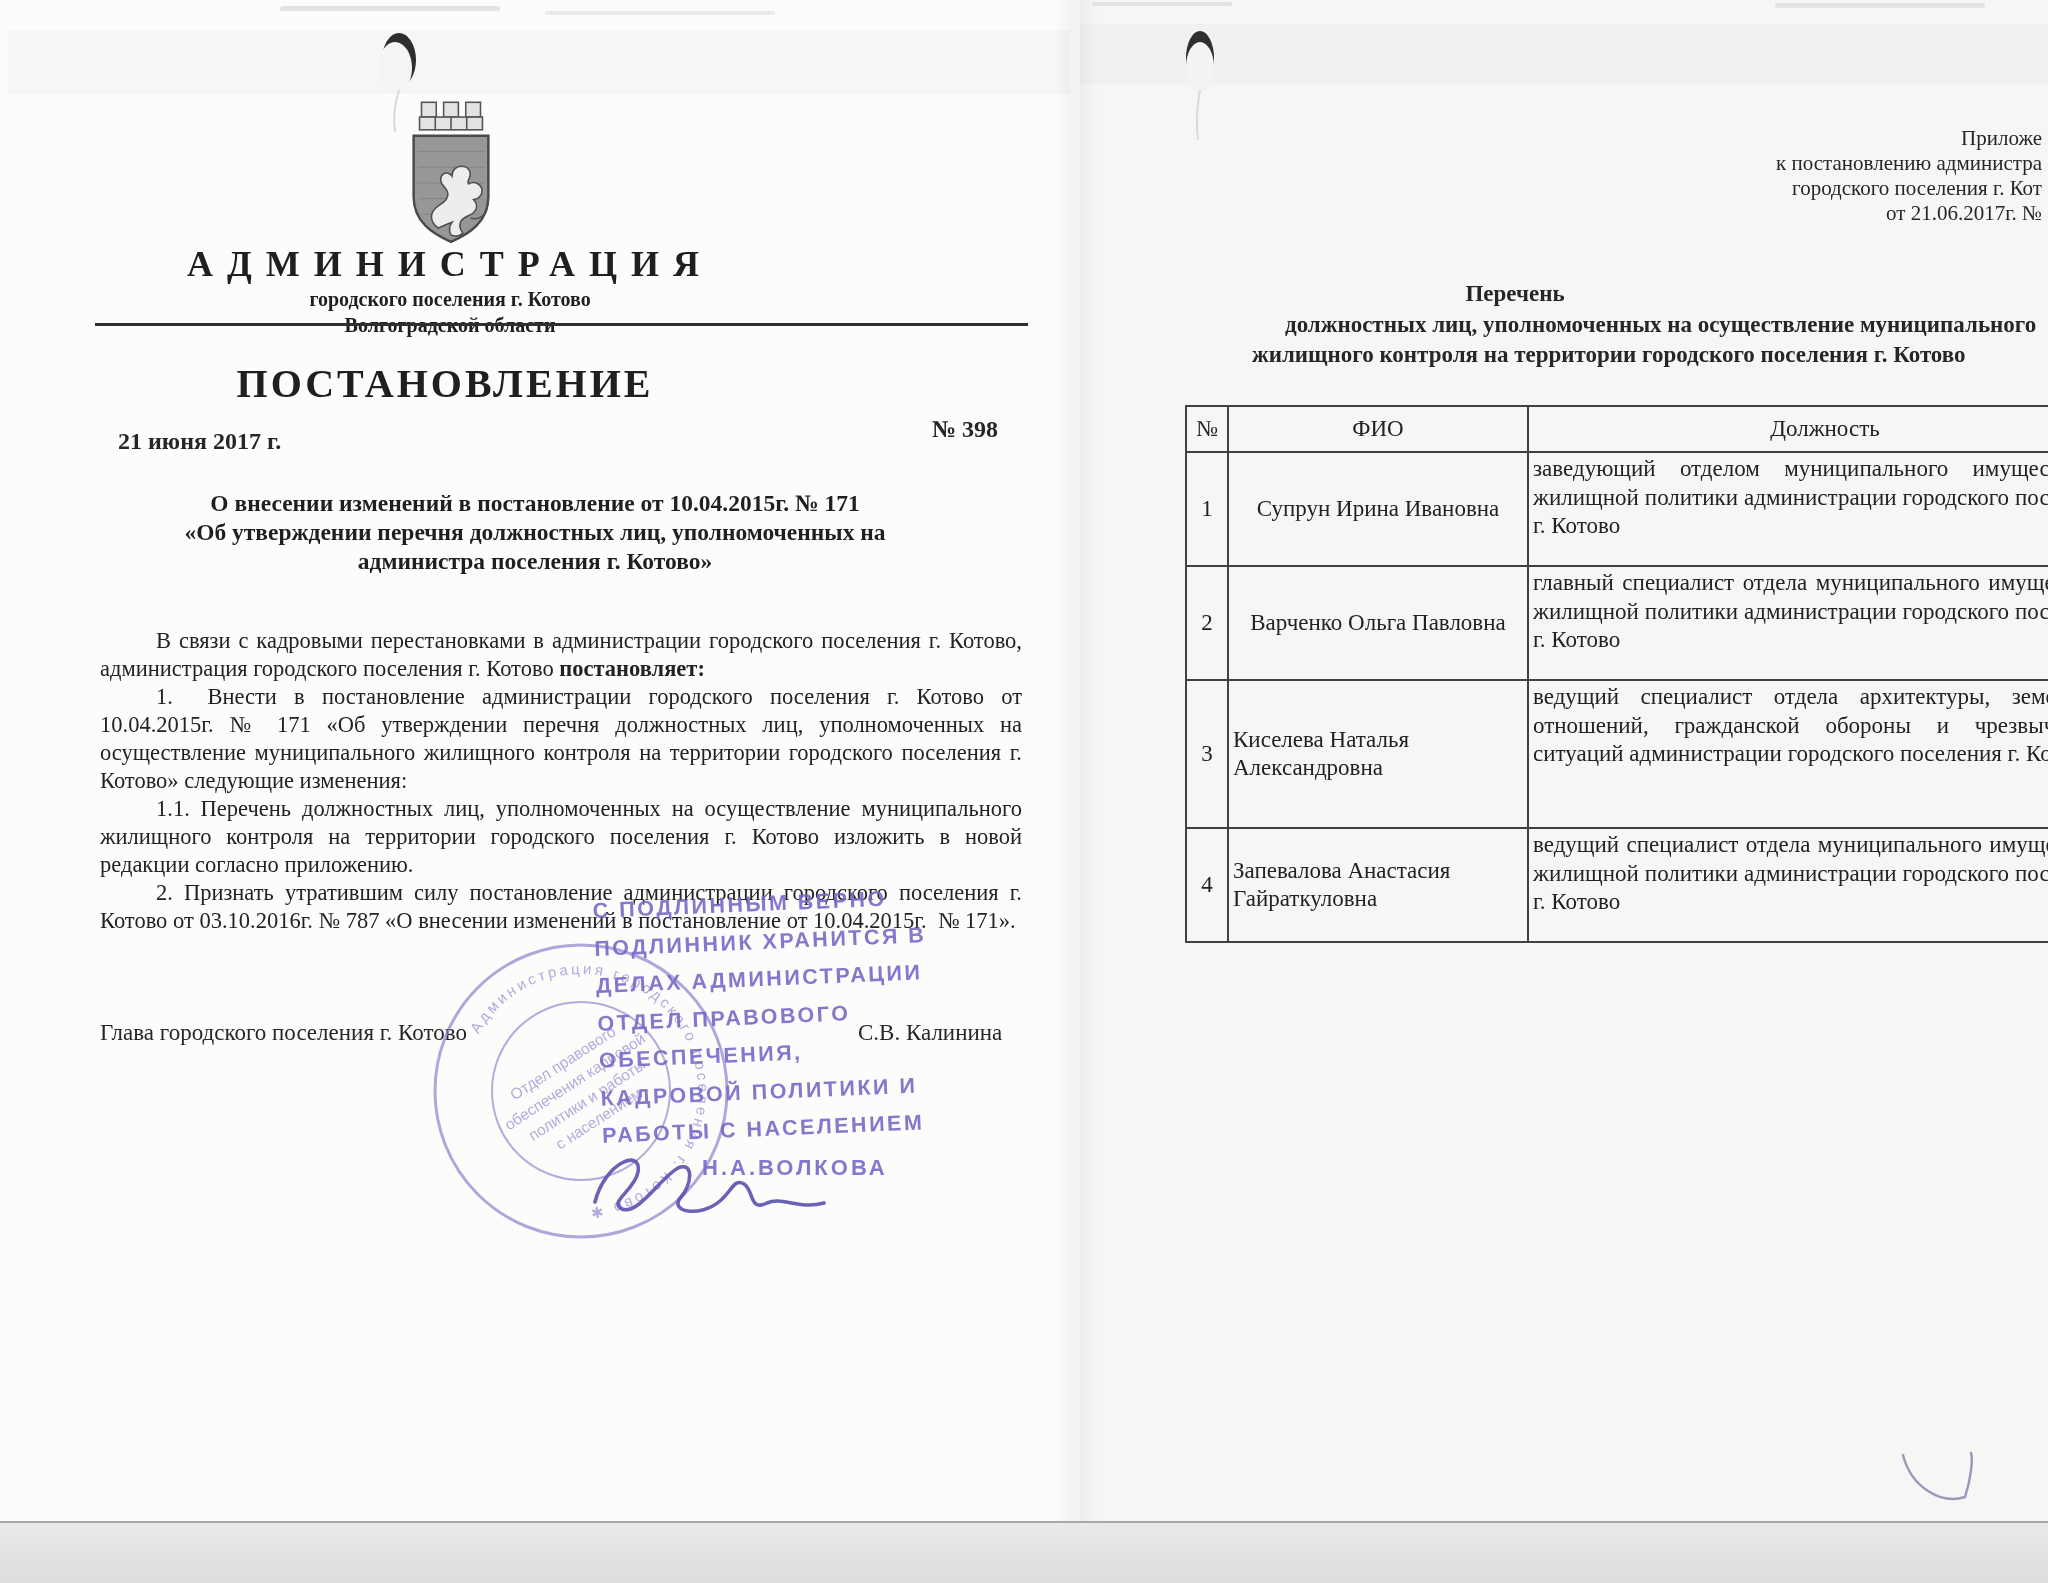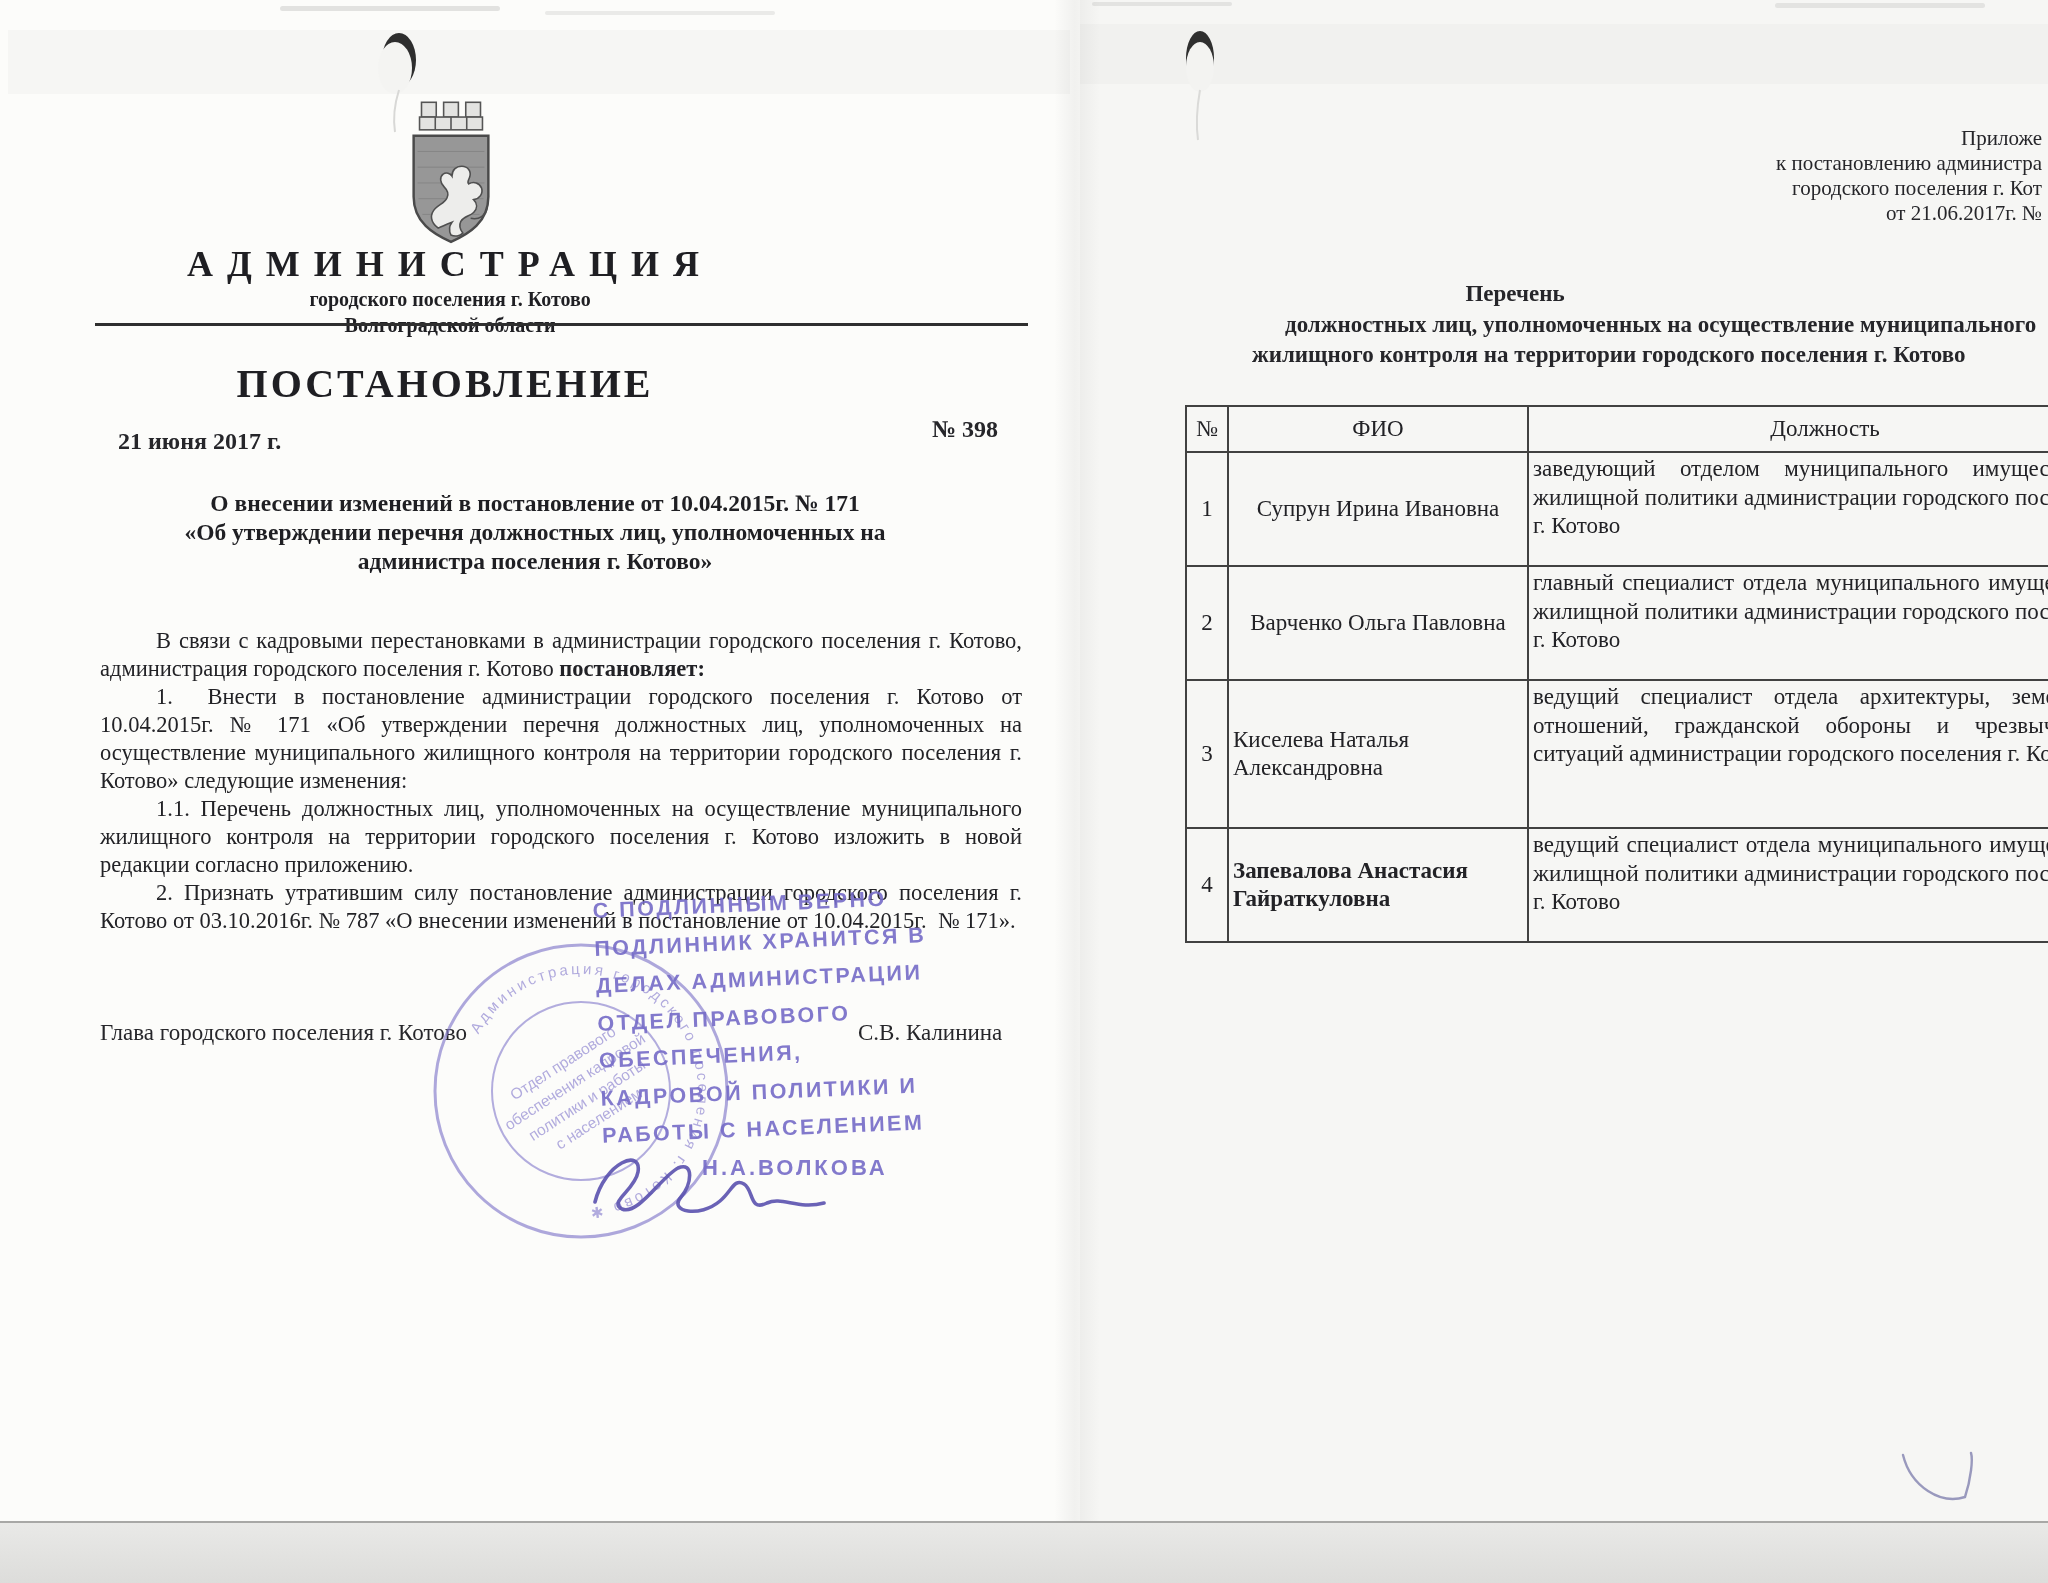--- a/index.html
+++ b/index.html
@@ -47,21 +47,21 @@
   .officials{left:1185px;top:405px;}
   table.officials-tbl{border-collapse:collapse;table-layout:fixed;width:936px;}
   table.officials-tbl th,table.officials-tbl td{
     border:2px solid #414141;font-weight:normal;font-size:23px;line-height:28.5px;
     font-family:"Liberation Serif","DejaVu Serif",serif;color:#222226;padding:2px 4px;}
   col.c-num{width:42px;}col.c-name{width:300px;}col.c-pos{width:594px;}
   .h-row th{height:40px;text-align:center;vertical-align:middle;}
   td.num{text-align:center;vertical-align:middle;}
   td.name{vertical-align:middle;padding-left:10px;}
   td.name.ctr{text-align:center;padding-left:4px;}
-  td.name.pr-wide{padding-right:54px;font-weight:bold;}
+  td.name.pr-wide{padding-right:54px;}
   td.pos{vertical-align:top;text-align:justify;padding:4px 2px 4px 10px;}
   tr.r-3lines{height:114px;}
   tr.r-4lines{height:148px;}
 </style>
 </head>
 <body>
 
 <div id="canvas">
 
   <div class="abs right-tint"></div>

